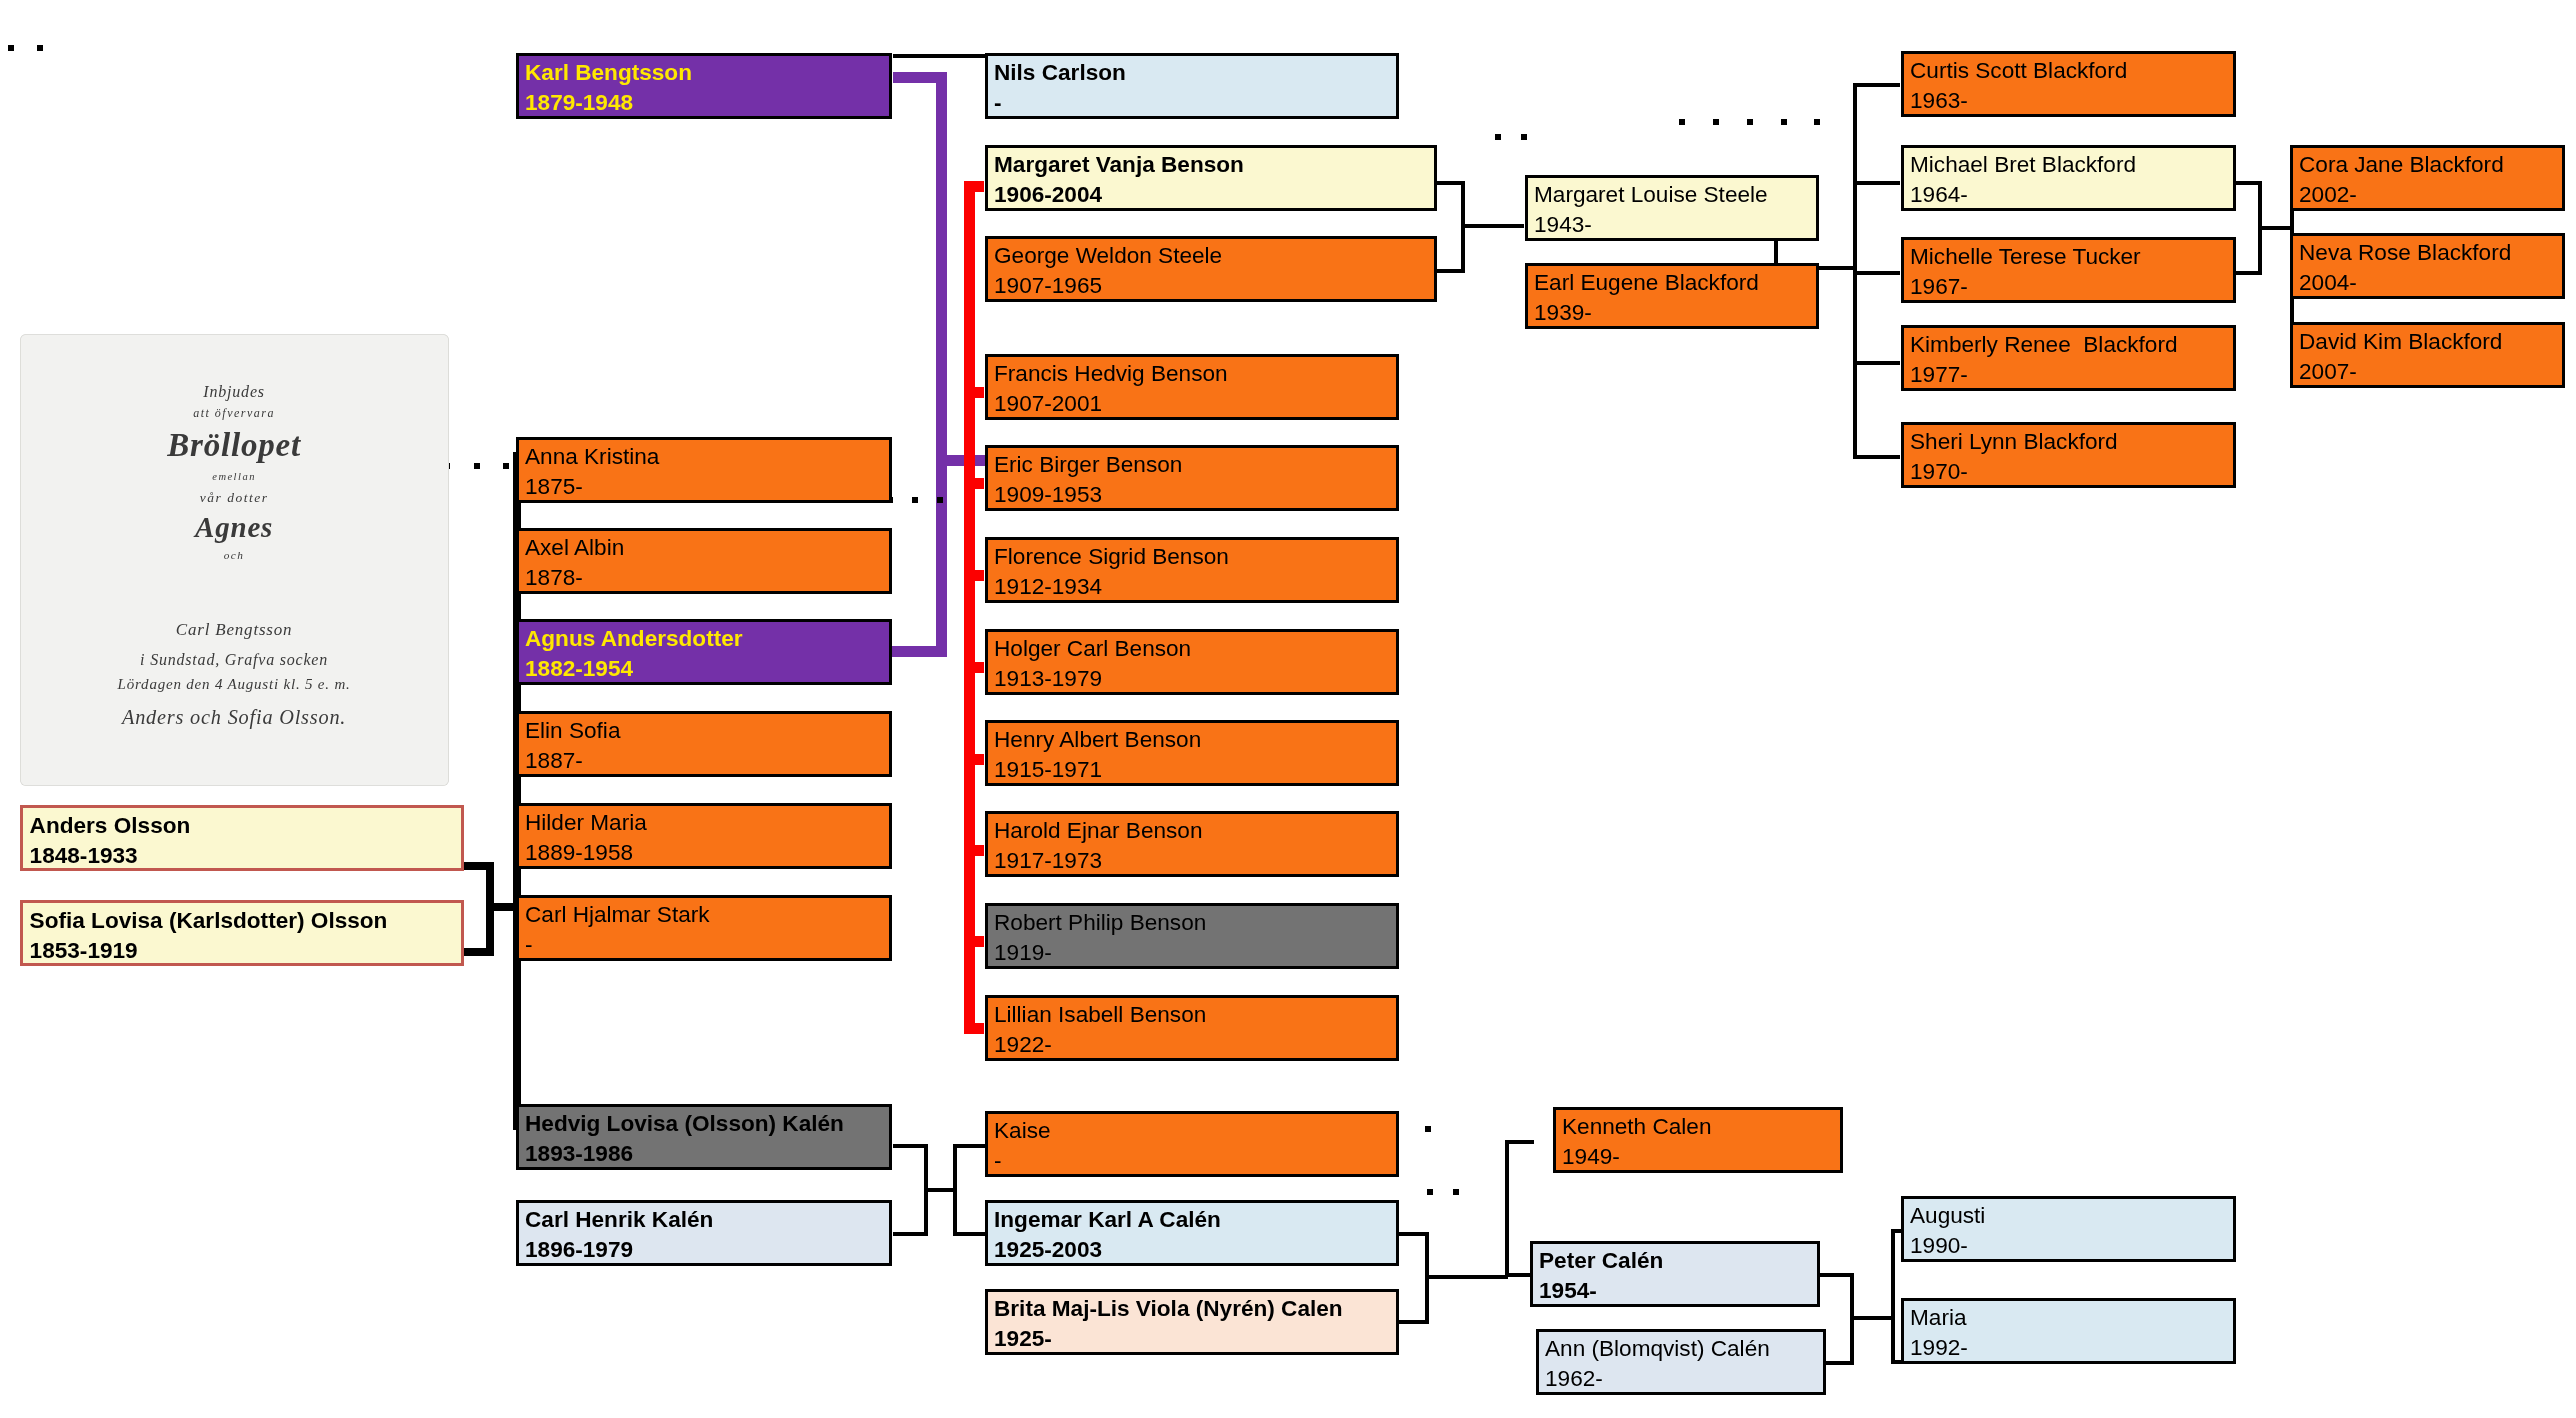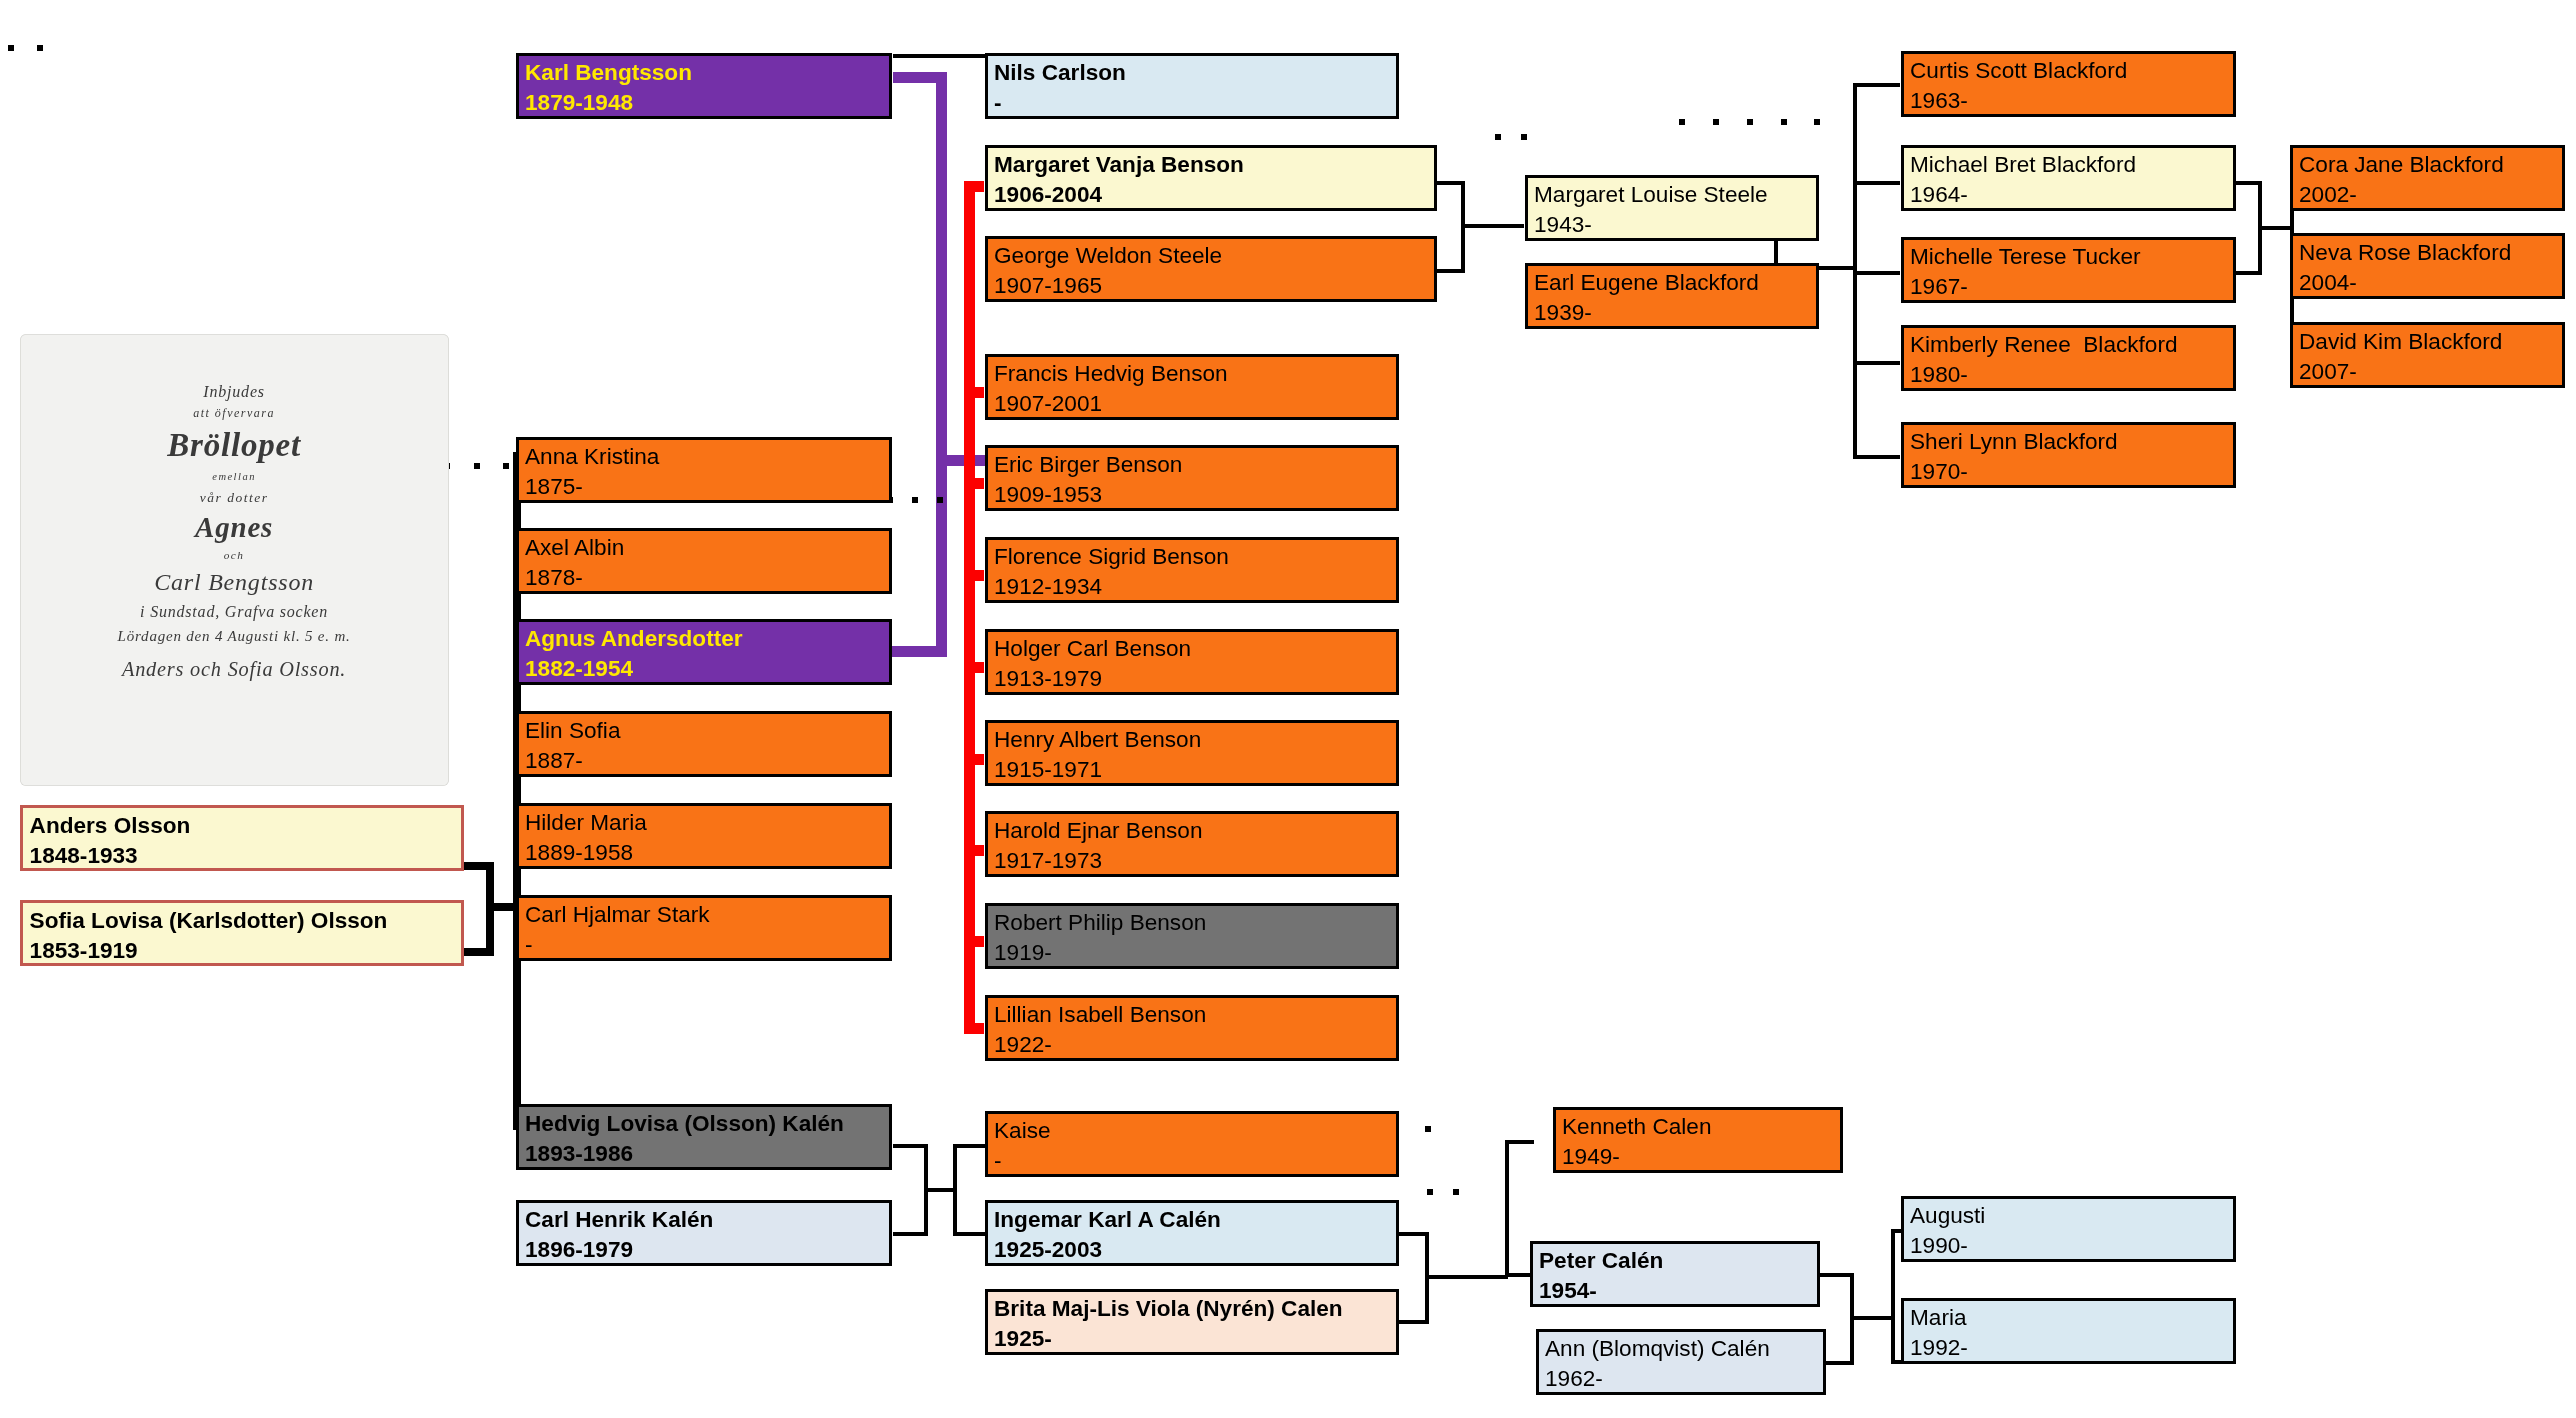--- a/index.html
+++ b/index.html
@@ -170,21 +170,21 @@
 
   <div class="photo" style="left:19.6px;top:334px;width:429px;height:452px;">
     <div style="padding:47px 25.6px 0 25.6px;">
       <span class="pl" style="font-size:16px;line-height:22.6px;">Inbjudes</span>
       <span class="pl" style="font-size:12px;line-height:19.6px;letter-spacing:1.5px;">att öfvervara</span>
       <span class="pl" style="font-size:33px;line-height:44px;font-weight:bold;">Bröllopet</span>
       <span class="pl" style="font-size:10.5px;line-height:19.6px;letter-spacing:1.5px;">emellan</span>
       <span class="pl" style="font-size:13.5px;line-height:21px;letter-spacing:1.5px;">vår dotter</span>
       <span class="pl" style="font-size:29px;line-height:38px;font-weight:bold;">Agnes</span>
       <span class="pl" style="font-size:11.3px;line-height:18px;letter-spacing:1.5px;">och</span>
-      <span class="pl" style="font-size:24px;line-height:36px;">Carl Bengtsson</span>
+      <span class="pl" style="font-size:17px;line-height:36px;margin-top:48px;">Carl Bengtsson</span>
       <span class="pl" style="font-size:16px;line-height:24px;">i Sundstad, Grafva socken</span>
       <span class="pl" style="font-size:15px;line-height:25.6px;">Lördagen den 4 Augusti kl. 5 e. m.</span>
       <span class="pl" style="font-size:20.3px;line-height:41px;">Anders och Sofia Olsson.</span>
     </div>
   </div>
 
   <div class="box f-white" style="left:516px;top:437px;width:376px;height:66px;">
     <div class="nm">Anna Kristina</div>
     <div class="dt">1875-</div>
   </div>
@@ -310,21 +310,21 @@
   <div class="box f-cream" style="left:1901px;top:145px;width:335px;height:66px;">
     <div class="nm">Michael Bret Blackford</div>
     <div class="dt">1964-</div>
   </div>
   <div class="box f-white" style="left:1901px;top:237px;width:335px;height:66px;">
     <div class="nm">Michelle Terese Tucker</div>
     <div class="dt">1967-</div>
   </div>
   <div class="box f-white" style="left:1901px;top:325px;width:335px;height:66px;">
     <div class="nm">Kimberly Renee  Blackford</div>
-    <div class="dt">1980-</div>
+    <div class="dt">1977-</div>
   </div>
   <div class="box f-white" style="left:1901px;top:422px;width:335px;height:66px;">
     <div class="nm">Sheri Lynn Blackford</div>
     <div class="dt">1970-</div>
   </div>
 
   <div class="box f-white" style="left:2290px;top:145px;width:275px;height:66px;">
     <div class="nm">Cora Jane Blackford</div>
     <div class="dt">2002-</div>
   </div>

